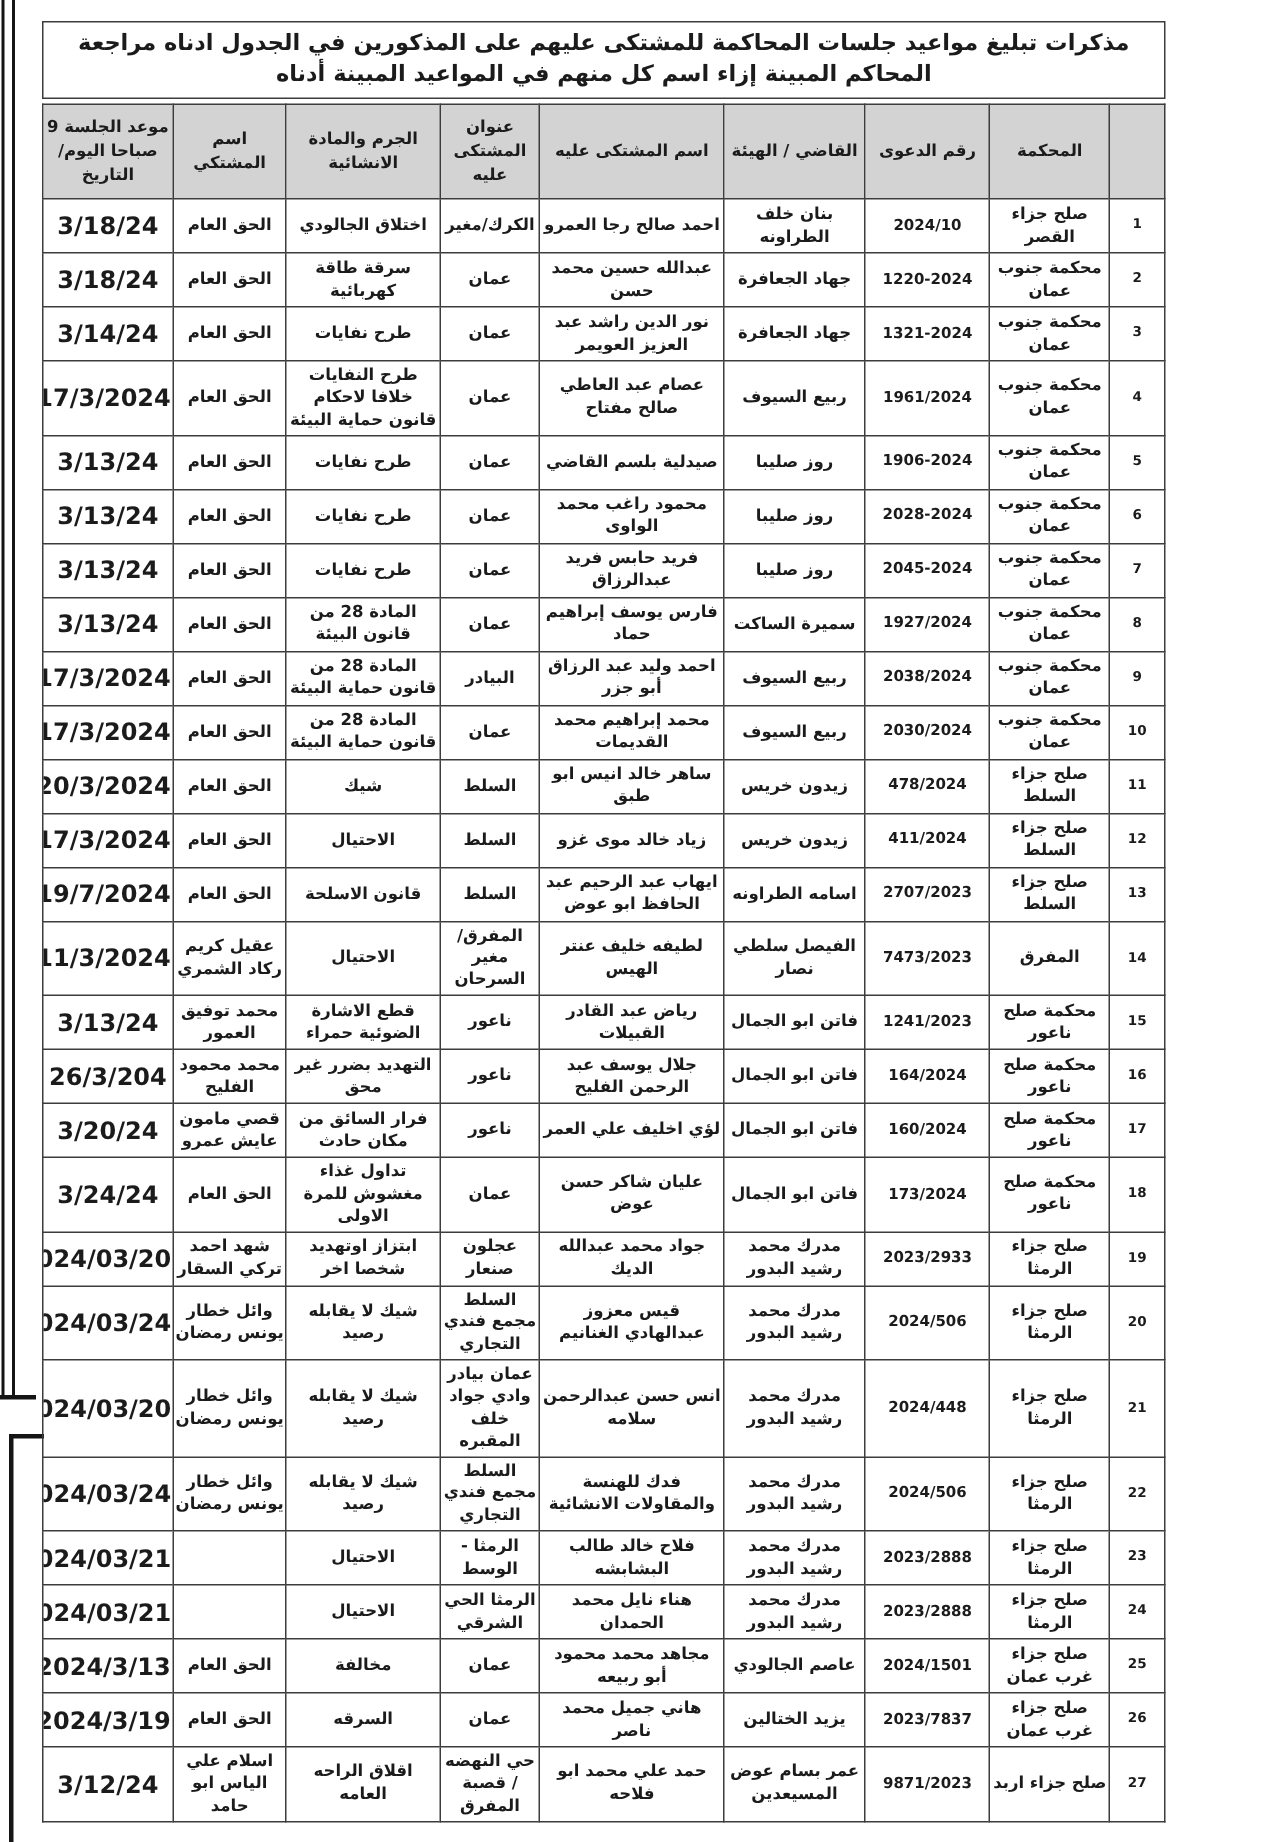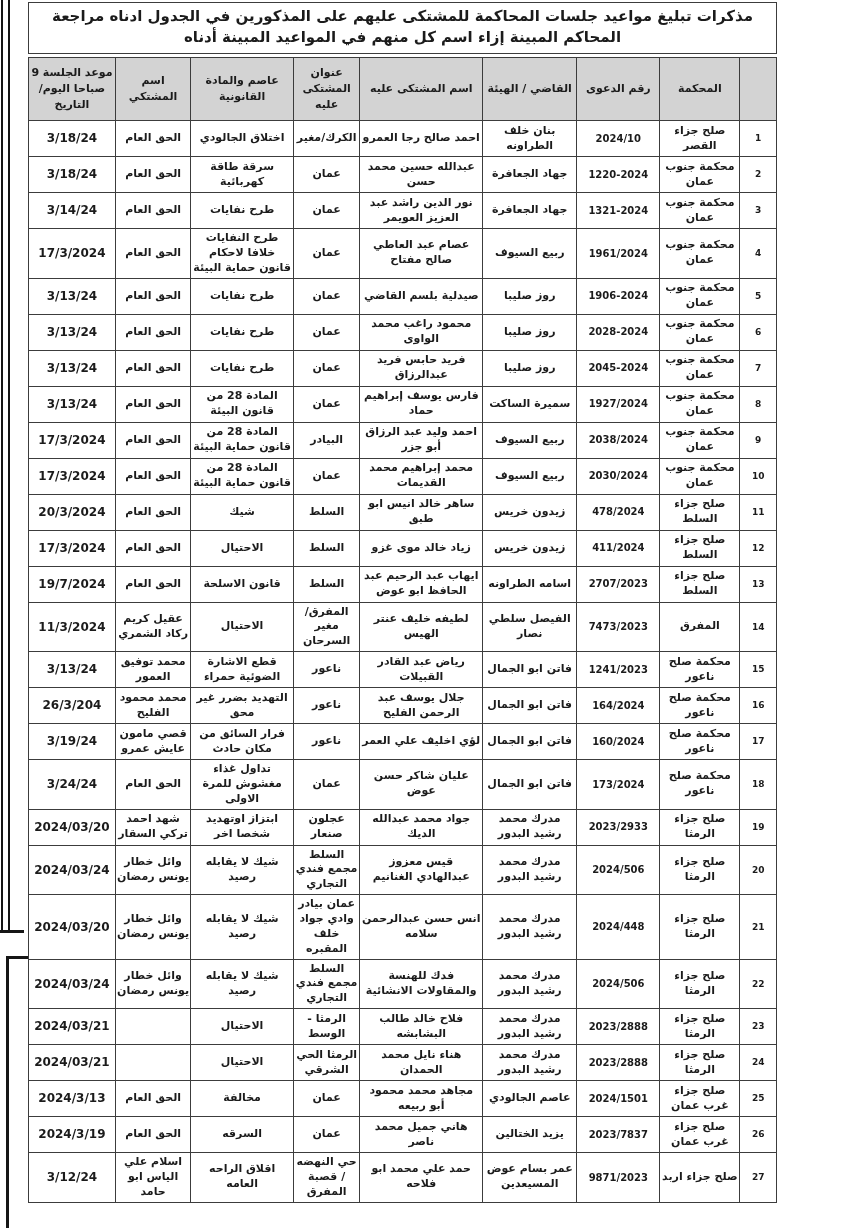--- a/index.html
+++ b/index.html
@@ -27,20 +27,21 @@
   .title-box{
     border:1px solid #3c3c3c;
     padding:3px 6px 5px 6px;
     text-align:center;
     font-weight:bold;
     font-size:15px;
     line-height:1.4;
     direction:rtl;
     margin-bottom:3px;
     background:#fff;
+    margin-top:12px;
   }
   table{
     width:100%;
     border-collapse:collapse;
     direction:rtl;
     table-layout:fixed;
   }
   th,td{
     border:1px solid #3c3c3c;
     text-align:center;
@@ -56,21 +57,21 @@
     height:58px;
   }
   tbody td{
     font-size:11px;
     line-height:1.35;
     height:31px;
     background:#fff;
   }
   td.col-num{font-size:9px;}
   td.col-case_no{font-size:10px;}
-  td.col-date{font-size:12px;}
+  td.col-date{font-size:16px;}
   td.col-court,td.col-judge{font-size:11px;}
 </style>
 </head>
 <body>
 
 <div class="frame-top-left"></div>
 <div class="frame-top-left-foot"></div>
 <div class="frame-bottom-left"></div>
 
 <div class="content">
@@ -90,21 +91,21 @@
       <col style="width:11.6%">
     </colgroup>
     <thead>
       <tr>
         <th></th>
         <th>المحكمة</th>
         <th>رقم الدعوى</th>
         <th>القاضي / الهيئة</th>
         <th>اسم المشتكى عليه</th>
         <th>عنوان المشتكى عليه</th>
-        <th>عاصم والمادة القانونية</th>
+        <th>الجرم والمادة الانشائية</th>
         <th>اسم المشتكي</th>
         <th>موعد الجلسة 9 صباحا اليوم/التاريخ</th>
       </tr>
     </thead>
     <tbody>
         <tr>
           <td class="col-num">1</td>
           <td class="col-court">صلح جزاء القصر</td>
           <td class="col-case_no">2024/10</td>
           <td class="col-judge">بنان خلف الطراونه</td>
@@ -281,21 +282,21 @@
         </tr>
         <tr>
           <td class="col-num">17</td>
           <td class="col-court">محكمة صلح ناعور</td>
           <td class="col-case_no">160/2024</td>
           <td class="col-judge">فاتن ابو الجمال</td>
           <td class="col-defendant">لؤي اخليف علي العمر</td>
           <td class="col-address">ناعور</td>
           <td class="col-crime">فرار السائق من مكان حادث</td>
           <td class="col-complainant">قصي مامون عايش عمرو</td>
-          <td class="col-date">3/19/24</td>
+          <td class="col-date">3/20/24</td>
         </tr>
         <tr>
           <td class="col-num">18</td>
           <td class="col-court">محكمة صلح ناعور</td>
           <td class="col-case_no">173/2024</td>
           <td class="col-judge">فاتن ابو الجمال</td>
           <td class="col-defendant">عليان شاكر حسن عوض</td>
           <td class="col-address">عمان</td>
           <td class="col-crime">تداول غذاء مغشوش للمرة الاولى</td>
           <td class="col-complainant">الحق العام</td>

